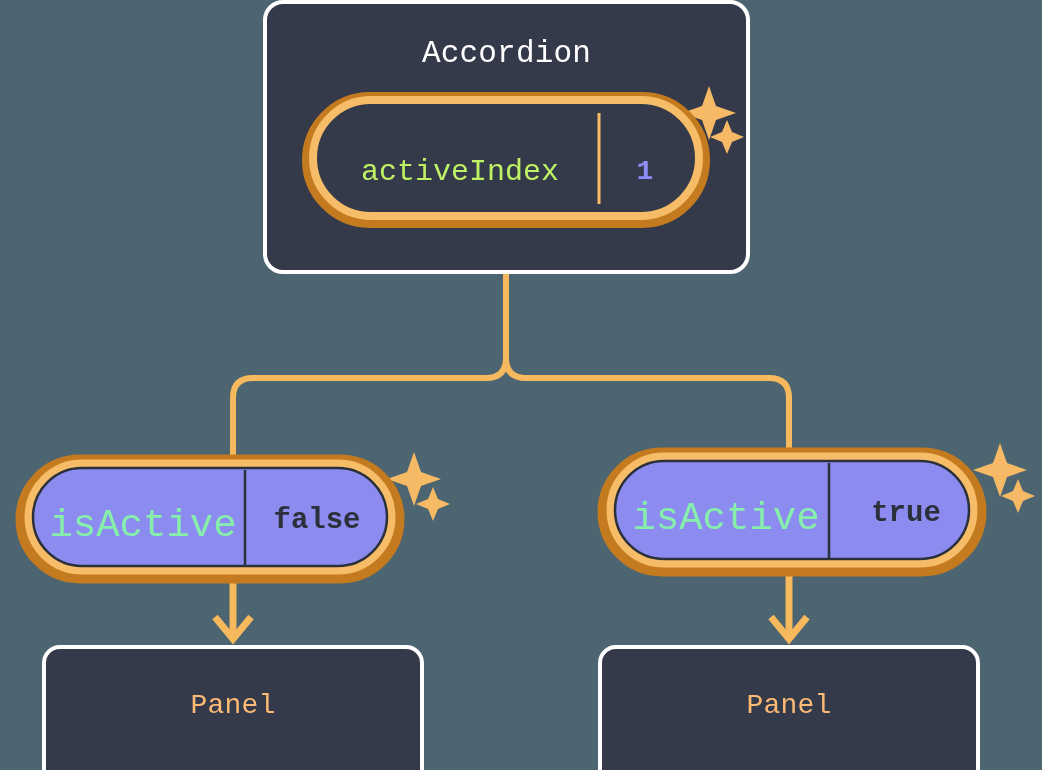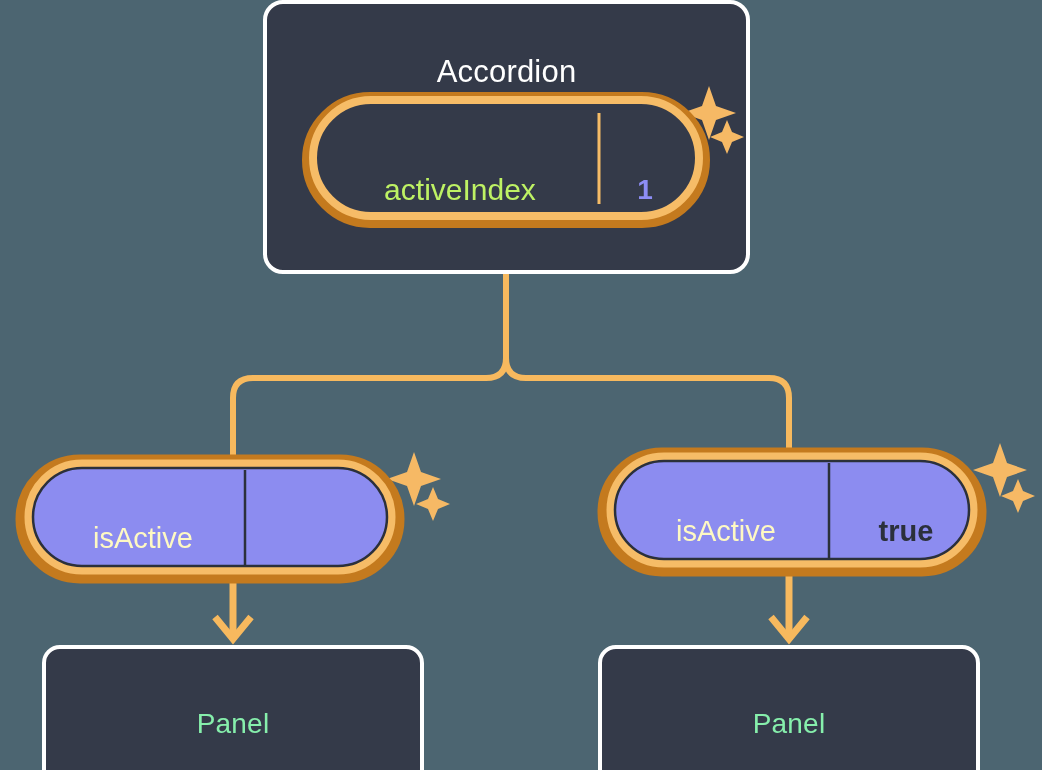--- a/index.html
+++ b/index.html
@@ -25,50 +25,49 @@
     top: 0;
     width: 1042px;
     height: 770px;
   }
 
   
   .txt {
     position: absolute;
     white-space: nowrap;
     pointer-events: none;
-    font-family: Liberation Sans, sans-serif;
-    margin-top: 18px;
+    font-family: Liberation Mono, monospace;
   }
   .card-title {
     color: #ffffff;
     font-size: 31px;
     font-weight: 400;
     letter-spacing: 0.2px;
     text-align: center;
   }
   .panel-title {
-    color: #86efac;
+    color: #fdba74;
     font-size: 28px;
     font-weight: 400;
     letter-spacing: 0.2px;
     text-align: center;
   }
   .state-key-dark {
     color: #bef264;
     font-size: 30px;
     font-weight: 400;
   }
   .state-val-dark {
     color: #8d8df5;
     font-size: 28px;
     font-weight: 700;
   }
   .state-key-light {
-    color: #fef9c3;
-    font-size: 29px;
+    color: #86efac;
+    font-size: 39px;
     font-weight: 400;
   }
   .state-val-light {
     color: #2b303b;
     font-size: 29px;
     font-weight: 700;
   }
   .center {
     text-align: center;
   }
@@ -114,20 +113,21 @@
     <path d="M 414 452 L 421 472 L 441 479 L 421 486 L 414 506 L 407 486 L 387 479 L 407 472 Z" fill="#f6b965"></path>
     <path d="M 433 487 L 438 499 L 450 504 L 438 509 L 433 521 L 428 509 L 416 504 L 428 499 Z" fill="#f6b965"></path>
 
     <rect x="21" y="460" width="378" height="118" rx="59" ry="59" fill="none" stroke="#c47a1e" stroke-width="11"></rect>
     <rect x="29" y="464" width="362" height="106" rx="53" ry="53" fill="#8c8cf0" stroke="#f6bc67" stroke-width="9"></rect>
     <rect x="33" y="468" width="354" height="98" rx="49" ry="49" fill="#8c8cf0" stroke="#2b303b" stroke-width="2.5"></rect>
     <line x1="245" y1="470" x2="245" y2="565" stroke="#2b303b" stroke-width="2.5"></line>
   </svg>
 
   <div class="txt state-key-light center" style="left:45px; top:504px; width:196px;">isActive</div>
+  <div class="txt state-val-light center" style="left:247px; top:504px; width:140px;">false</div>
 
   <svg class="layer" viewBox="0 0 1042 770">
     <path d="M 1000 443 L 1007 463 L 1027 470 L 1007 477 L 1000 497 L 993 477 L 973 470 L 993 463 Z" fill="#f6b965"></path>
     <path d="M 1018 479 L 1023 491 L 1035 496 L 1023 501 L 1018 513 L 1013 501 L 1001 496 L 1013 491 Z" fill="#f6b965"></path>
 
     <rect x="603" y="453" width="378" height="118" rx="59" ry="59" fill="none" stroke="#c47a1e" stroke-width="11"></rect>
     <rect x="611" y="457" width="362" height="106" rx="53" ry="53" fill="#8c8cf0" stroke="#f6bc67" stroke-width="9"></rect>
     <rect x="615" y="461" width="354" height="98" rx="49" ry="49" fill="#8c8cf0" stroke="#2b303b" stroke-width="2.5"></rect>
     <line x1="829" y1="463" x2="829" y2="558" stroke="#2b303b" stroke-width="2.5"></line>
   </svg>

